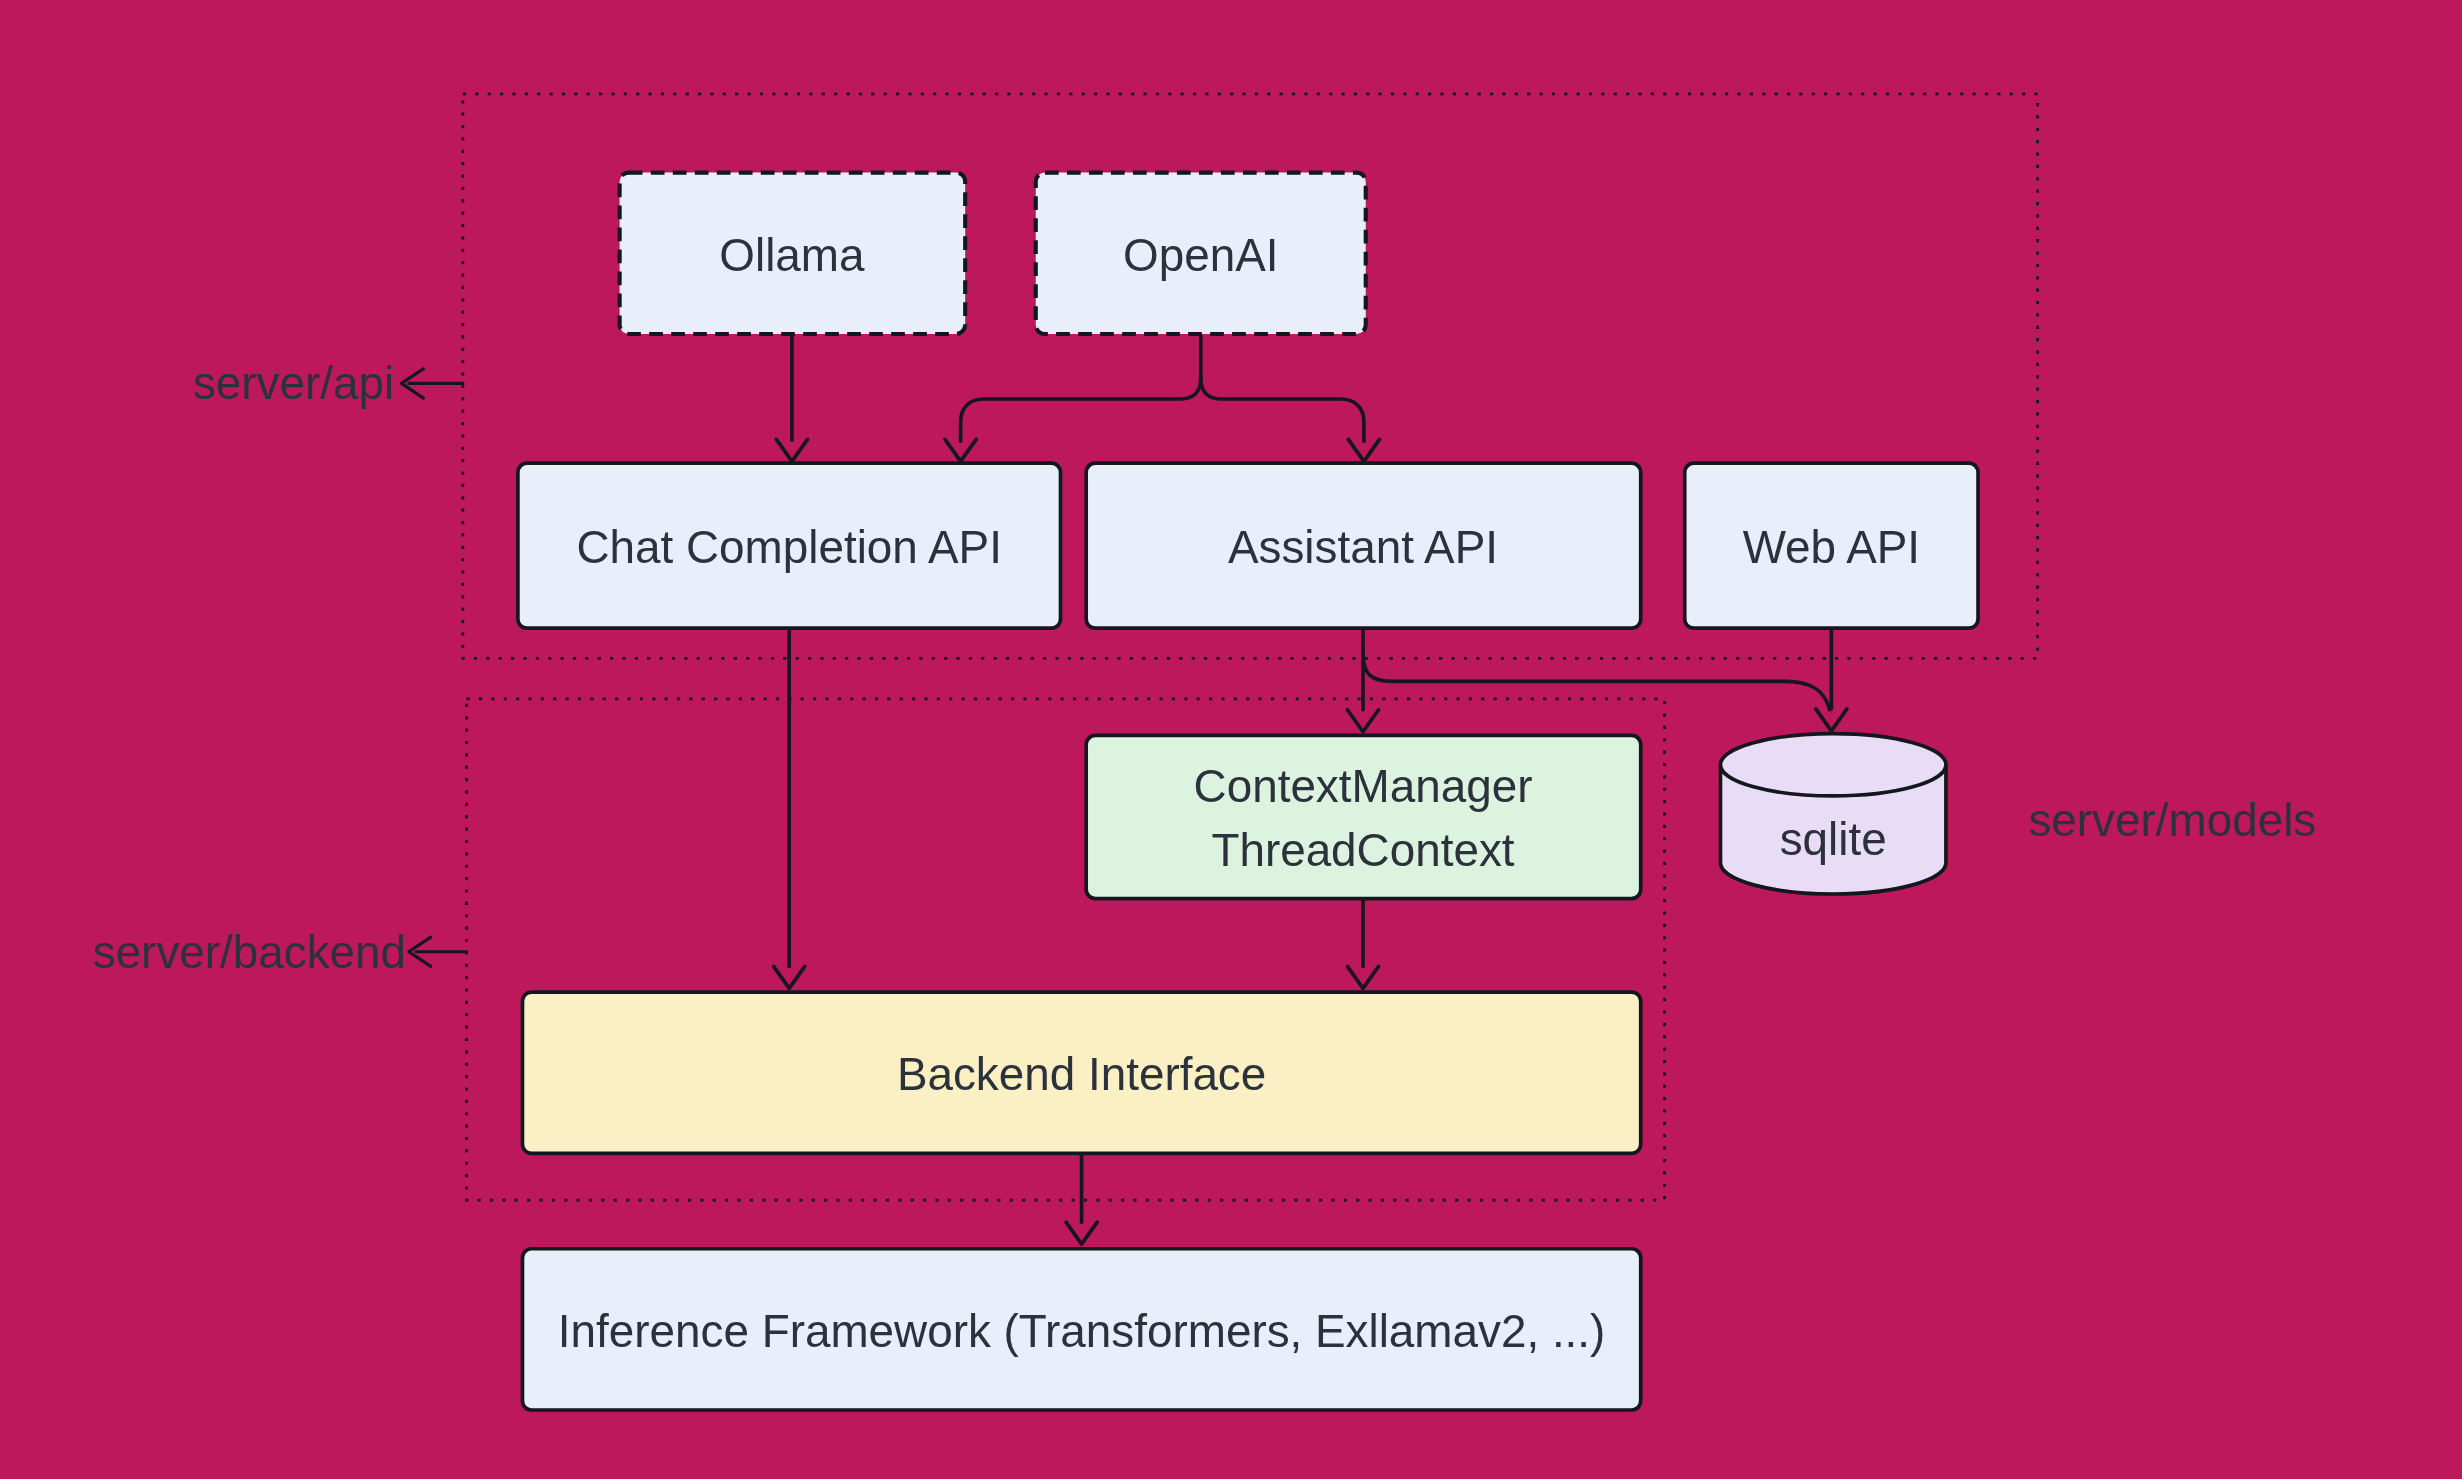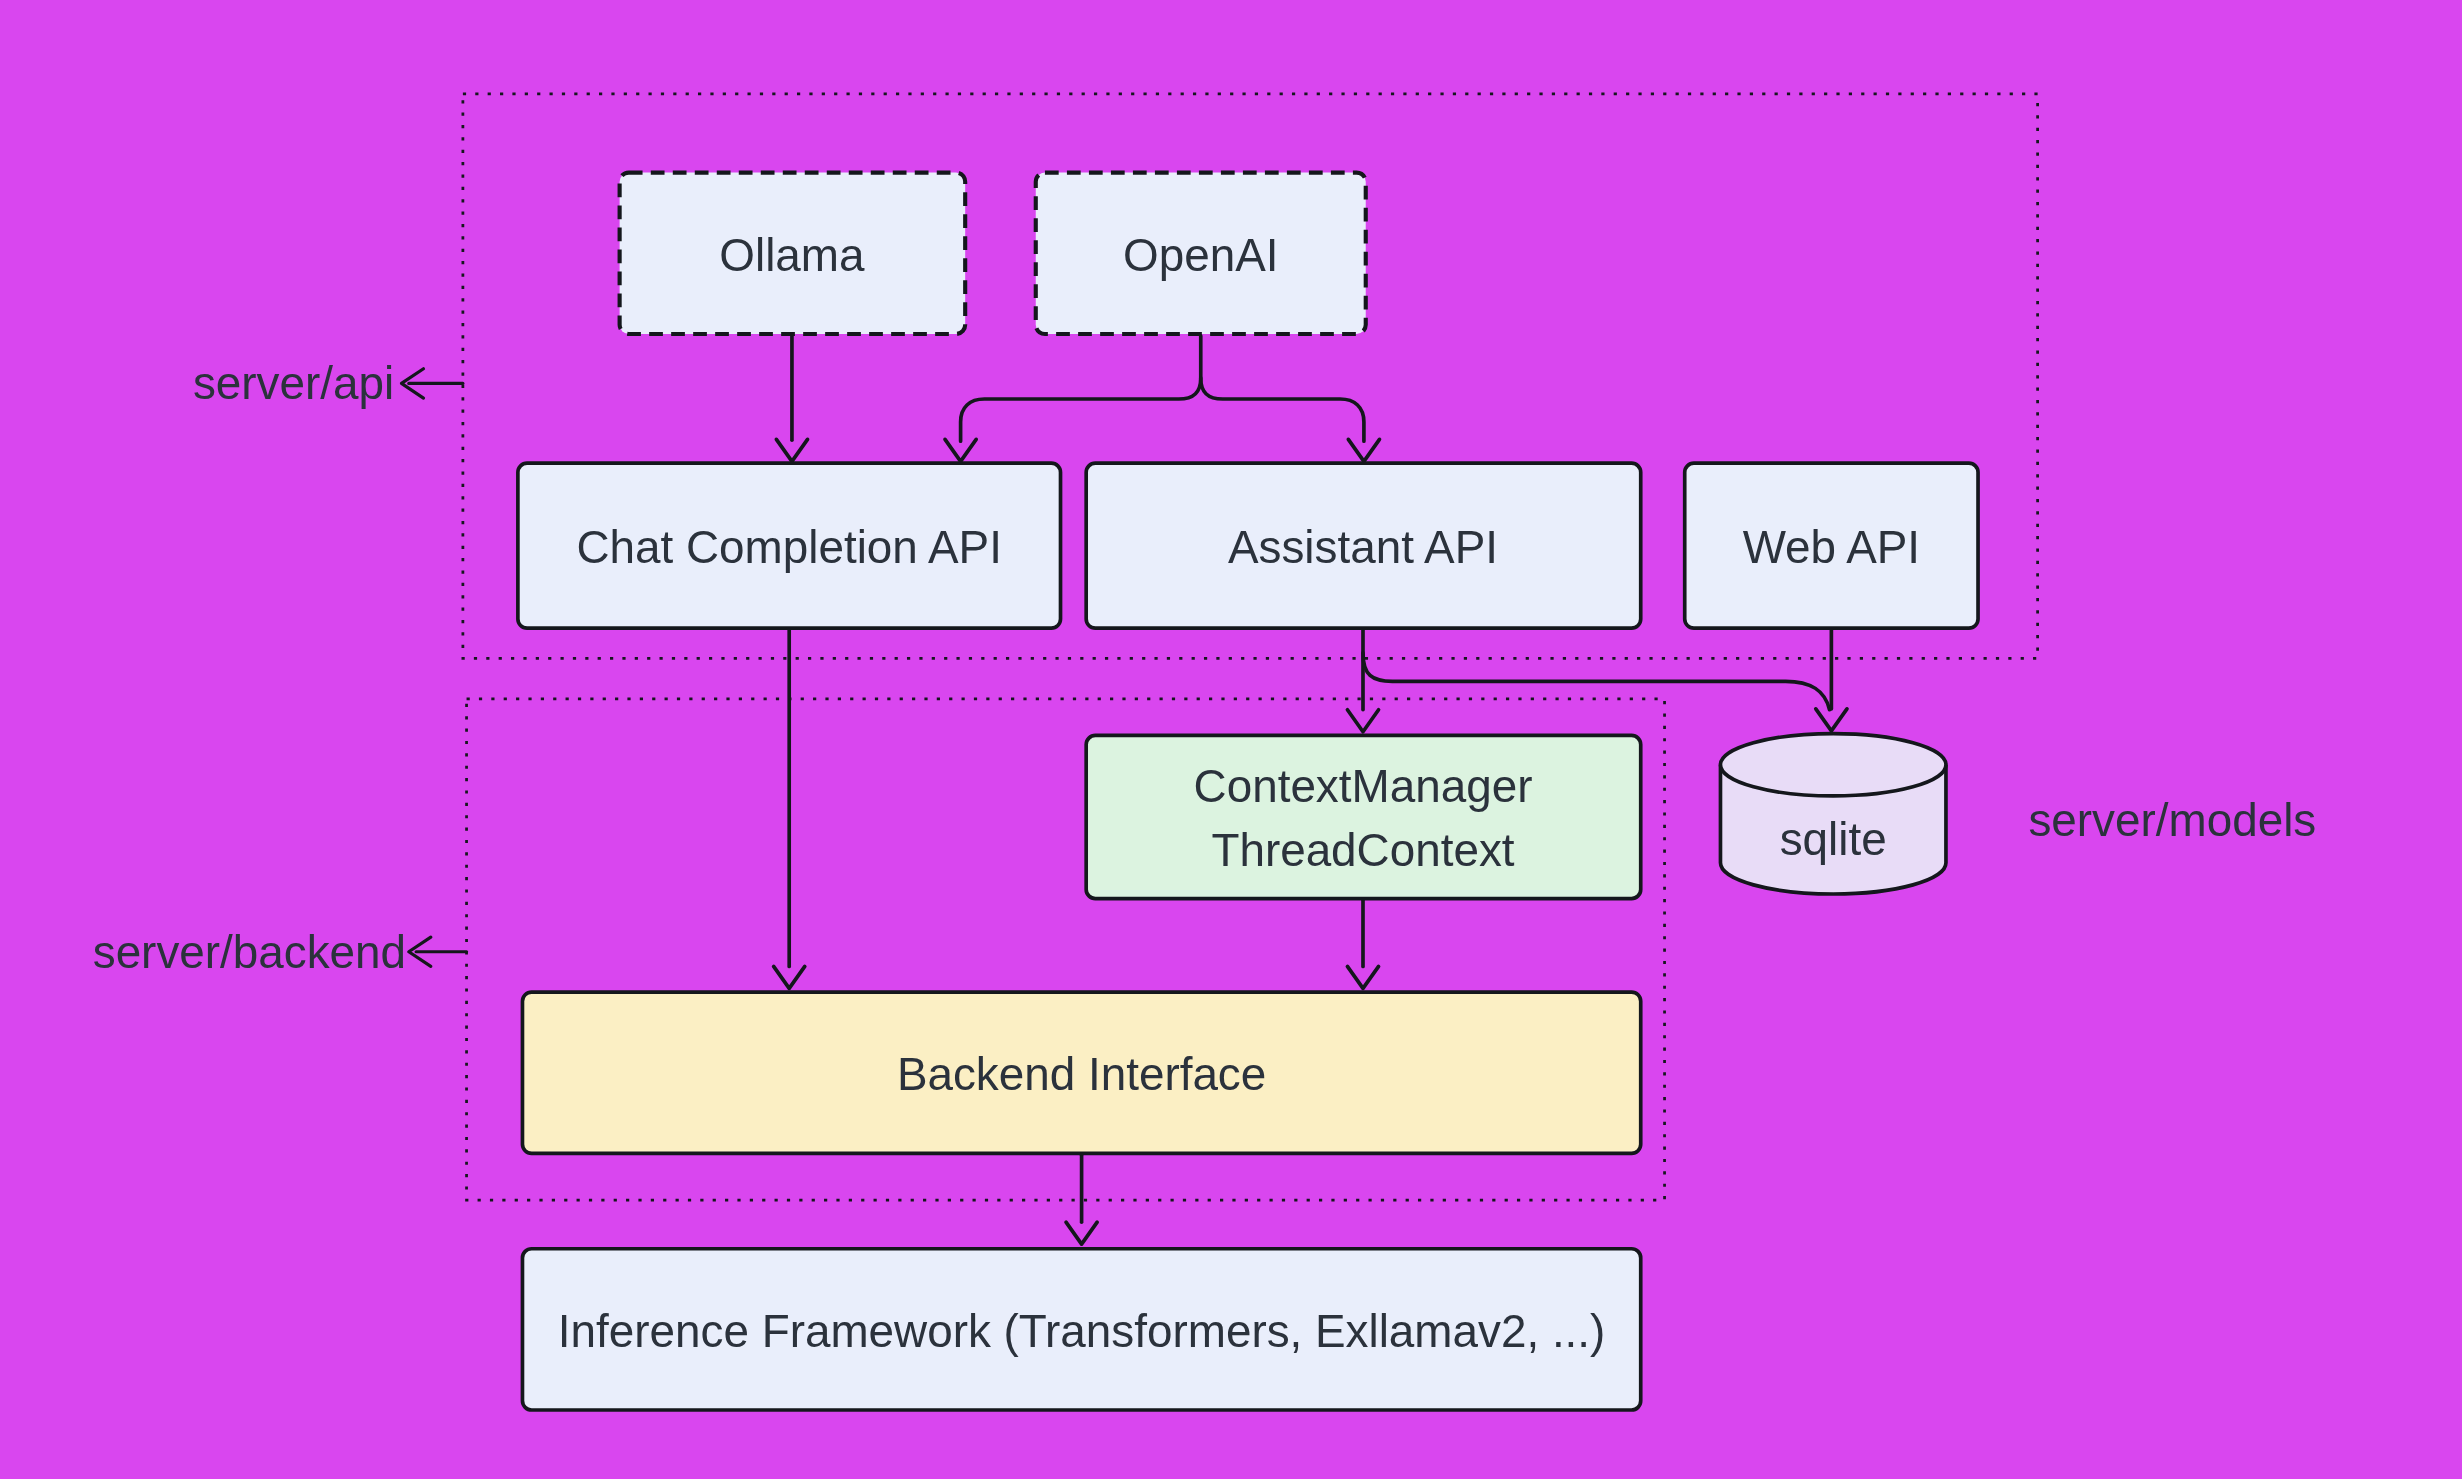--- a/index.html
+++ b/index.html
@@ -4,21 +4,21 @@
 <style>
   html, body {
     margin: 0;
     padding: 0;
     background: #ffffff;
   }
   .canvas {
     width: 2462px;
     height: 1480px;
     position: relative;
-    background: #d946ef;
+    background: #be185d;
   }
   svg { display: block; }
   .node {
     stroke: #14171c;
     stroke-width: 4;
   }
   .node-dashed {
     stroke: #14171c;
     stroke-width: 4.5;
     stroke-dasharray: 15 9;

